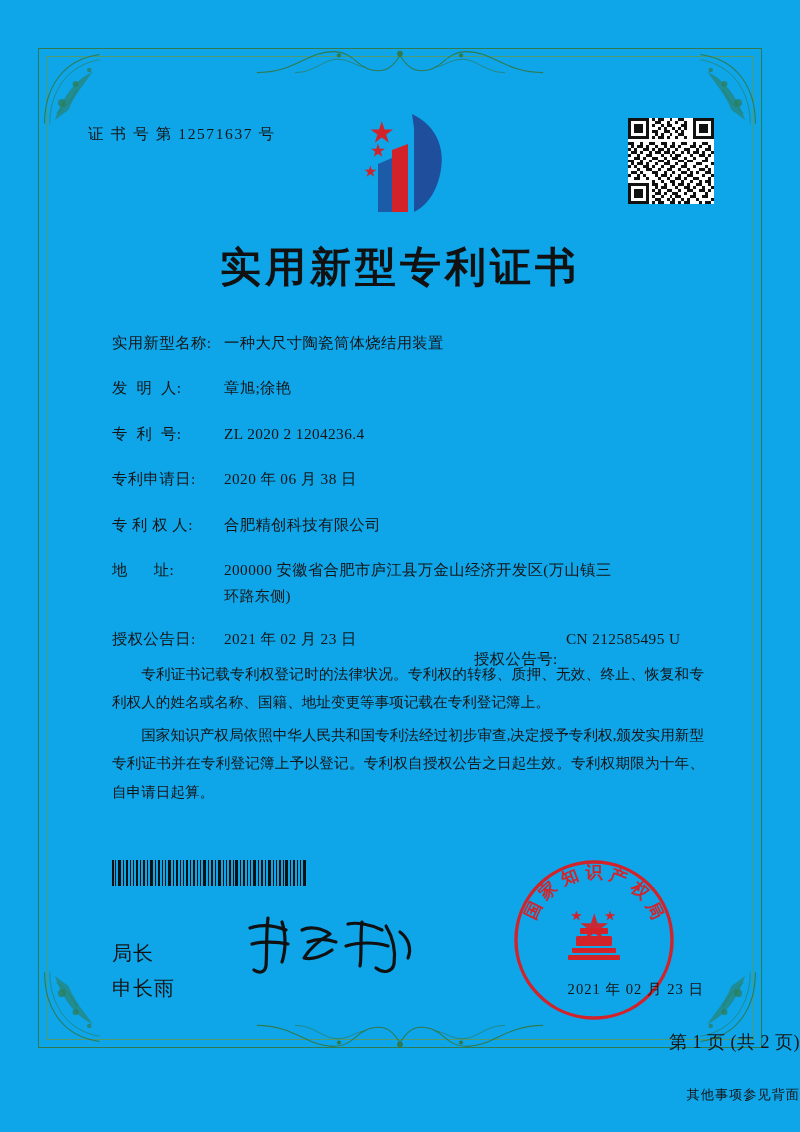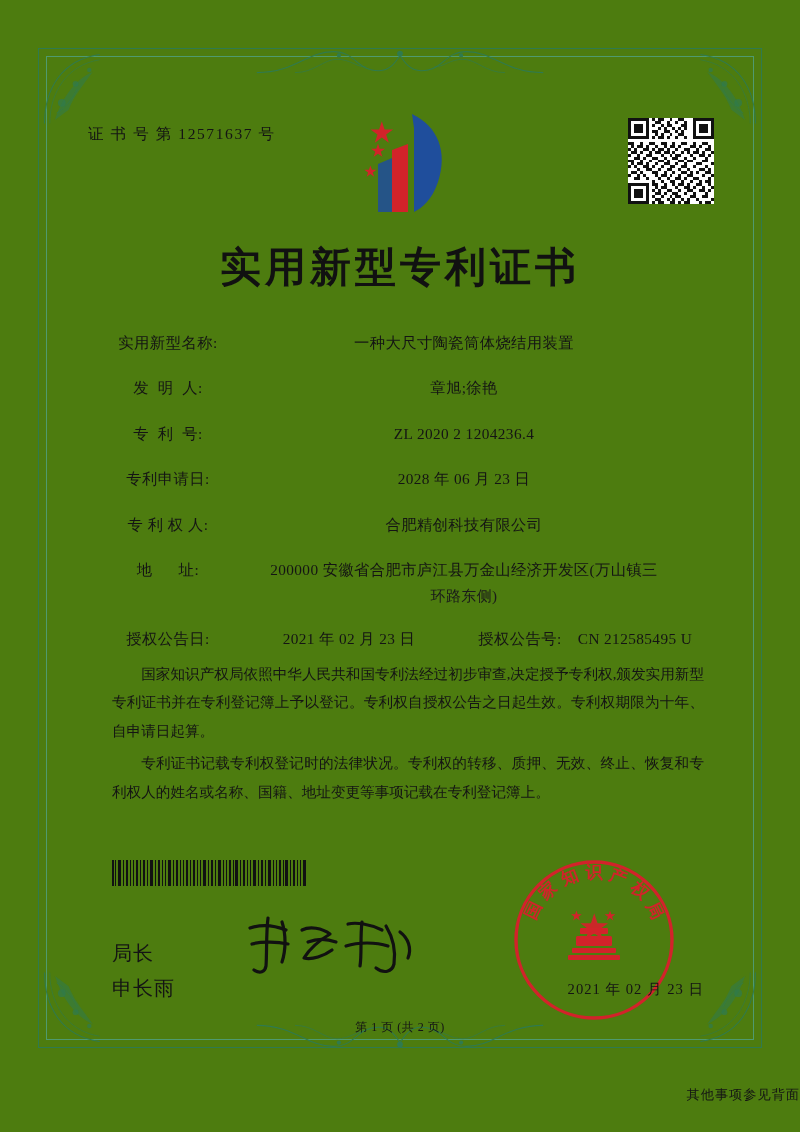--- a/index.html
+++ b/index.html
@@ -12,21 +12,21 @@
     height: 1132px;
     font-family: "Liberation Serif", "DejaVu Serif", serif;
     color: #1a1a1a;
     position: relative;
     overflow: hidden;
   }
 
   .page {
     position: absolute;
     inset: 0;
-    background: #4d7c0f;
+    background: #0ea5e9;
   }
 
   
   .border-outer {
     position: absolute;
     left: 38px;
     top: 48px;
     right: 38px;
     bottom: 84px;
     border: 1.6px solid #2f7a4f;
@@ -114,21 +114,20 @@
     color: #111;
     font-family: Liberation Serif, serif;
   }
 
   
   .fields {
     position: absolute;
     left: 112px;
     right: 96px;
     top: 332px;
-    text-align: center;
   }
   .field-row {
     display: flex;
     align-items: flex-start;
     margin-bottom: 22.5px;
     font-size: 15.3px;
     line-height: 1.5;
     color: #141414;
   }
   .field-label {
@@ -141,20 +140,21 @@
     flex: 1;
     letter-spacing: 0.4px;
     font-family: Liberation Serif, serif;
   }
   .field-row.two-col .field-value { flex: 0 0 250px; }
   .second-label {
     width: 92px;
     flex: 0 0 92px;
     white-space: pre;
     letter-spacing: 0.5px;
+    margin-top: 20px;
   }
   .second-value { flex: 1; letter-spacing: 0.4px; }
 
   .addr-line2 {
     margin-left: 112px;
     font-size: 15px;
     margin-top: -18px;
     margin-bottom: 22px;
     letter-spacing: 0.4px;
     font-family: Liberation Serif, serif;
@@ -224,23 +224,23 @@
     font-size: 14.6px;
     letter-spacing: 1px;
     color: #141414;
   }
 
   
   .page-num {
     position: absolute;
     left: 0;
     right: 0;
-    bottom: 96px;
-    text-align: center;
-    font-size: 12px;
+    bottom: 78px;
+    text-align: right;
+    font-size: 18px;
     color: #141414;
     letter-spacing: 0.5px;
   }
   .footnote {
     position: absolute;
     left: 0;
     right: 0;
     bottom: 28px;
     text-align: right;
     font-size: 13.2px;
@@ -573,21 +573,21 @@
       <div class="field-value">章旭;徐艳</div>
     </div>
 
     <div class="field-row">
       <div class="field-label">专  利  号:</div>
       <div class="field-value">ZL 2020 2 1204236.4</div>
     </div>
 
     <div class="field-row">
       <div class="field-label">专利申请日:</div>
-      <div class="field-value">2028 年 06 月 23 日</div>
+      <div class="field-value">2020 年 06 月 38 日</div>
     </div>
 
     <div class="field-row">
       <div class="field-label">专 利 权 人:</div>
       <div class="field-value">合肥精创科技有限公司</div>
     </div>
 
     <div class="field-row">
       <div class="field-label">地      址:</div>
       <div class="field-value">200000 安徽省合肥市庐江县万金山经济开发区(万山镇三</div>
@@ -597,22 +597,22 @@
     <div class="field-row two-col">
       <div class="field-label">授权公告日:</div>
       <div class="field-value">2021 年 02 月 23 日</div>
       <div class="second-label">授权公告号:</div>
       <div class="second-value">CN 212585495 U</div>
     </div>
 
   </div>
 
   <div class="paragraphs">
+    <p>专利证书记载专利权登记时的法律状况。专利权的转移、质押、无效、终止、恢复和专利权人的姓名或名称、国籍、地址变更等事项记载在专利登记簿上。</p>
     <p>国家知识产权局依照中华人民共和国专利法经过初步审查,决定授予专利权,颁发实用新型专利证书并在专利登记簿上予以登记。专利权自授权公告之日起生效。专利权期限为十年、自申请日起算。</p>
-    <p>专利证书记载专利权登记时的法律状况。专利权的转移、质押、无效、终止、恢复和专利权人的姓名或名称、国籍、地址变更等事项记载在专利登记簿上。</p>
   </div>
 
   <div class="barcode">
     <svg viewBox="0 0 200 26" shape-rendering="crispEdges">
       <g fill="#111">
         <rect x="0" y="0" width="2" height="26"></rect>
           <rect x="3" y="0" width="1" height="26"></rect>
         <rect x="6" y="0" width="3" height="26"></rect>
           <rect x="11" y="0" width="1" height="26"></rect>
         <rect x="14" y="0" width="2" height="26"></rect>

